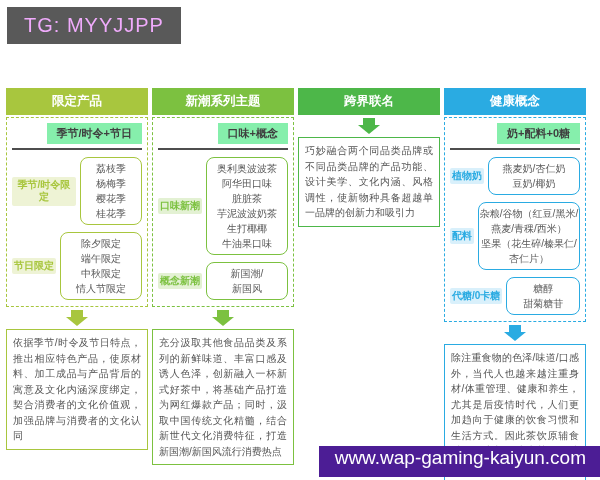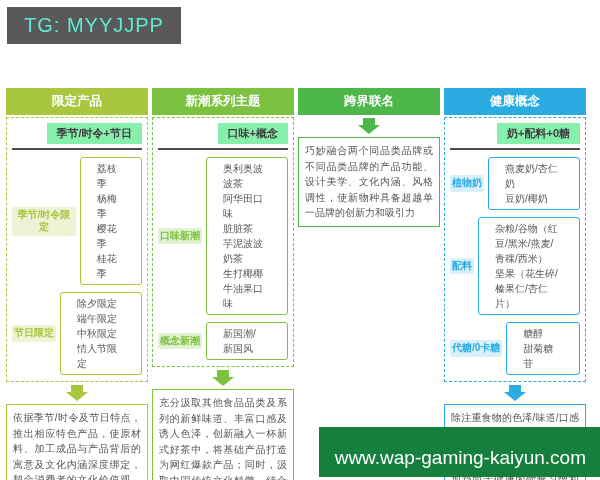--- a/index.html
+++ b/index.html
@@ -1,39 +1,39 @@
 <!DOCTYPE html>
 <html><head>
 <meta charset="utf-8">
 <style>
   html,body{margin:0;padding:0;background:#fff;}
   body{width:600px;height:480px;font-family:"Liberation Sans","DejaVu Sans",sans-serif;}
   .stage{position:relative;width:600px;height:480px;background:#fff;overflow:hidden;}
 
-  .wm-top{position:absolute;left:7px;top:7px;background:#595959;color:#5eead4;
+  .wm-top{position:absolute;left:7px;top:7px;background:#595959;color:#f0abfc;
     font-size:20px;letter-spacing:1px;padding:7px 17px;}
-  .wm-bottom{position:absolute;right:0;bottom:3px;background:#15803d;color:#fff;
-    font-size:19px;padding:20px 14px 8px 16px;}
+  .wm-bottom{position:absolute;right:0;bottom:3px;background:#4c1d95;color:#fff;
+    font-size:19px;padding:1px 14px 8px 16px;}
 
   .columns{position:absolute;left:6px;right:14px;top:88px;display:flex;gap:4px;align-items:flex-start;}
   .column{flex:1 1 0;display:flex;flex-direction:column;min-width:0;}
 
   .col-header{background:var(--accent);color:#fff;font-weight:bold;font-size:12.5px;
     text-align:center;padding:5px 8px;}
   .dashed-box{border:1px dashed var(--accent);margin-top:2px;min-height:184px;
     padding:5px 5px 6px;display:flex;flex-direction:column;gap:7px;box-sizing:border-box;background:#fff;}
   .sub-tag{align-self:flex-end;background:#86efac;color:#3f3f3f;font-weight:bold;
     font-size:11px;padding:3px 10px;}
   .divider{height:2px;background:#4d4d4d;margin:-3px 0 0;}
   .group{display:flex;align-items:center;gap:4px;}
   .group-label{flex:0 1 auto;max-width:46%;font-size:10px;font-weight:bold;
     color:var(--accent);background:var(--tint);padding:2px 2px;border-radius:2px;
     text-align:center;line-height:1.25;}
-  .item-box{flex:1 1 0;border:1px solid var(--accent);border-radius:3px;background:#fff;
-    padding:3px 16px;text-align:left;min-width:0;}
+  .item-box{flex:1 1 0;border:1px solid var(--accent);border-radius:8px;background:#fff;
+    padding:3px 0;text-align:center;min-width:0;}
   .item{display:block;font-size:10px;line-height:1.5;color:#595959;}
 
   .arrow{display:flex;flex-direction:column;align-items:center;margin:3px 0;}
   .arrow-stem{width:12px;height:7px;background:var(--accent);}
   .arrow-head{width:0;height:0;border-left:11px solid transparent;
     border-right:11px solid transparent;border-top:9px solid var(--accent);}
 
   .desc-box{border:1px solid var(--accent);background:#fff;color:#555;
     font-size:10px;line-height:1.55;padding:5px 6px;text-align:justify;}
 </style>

